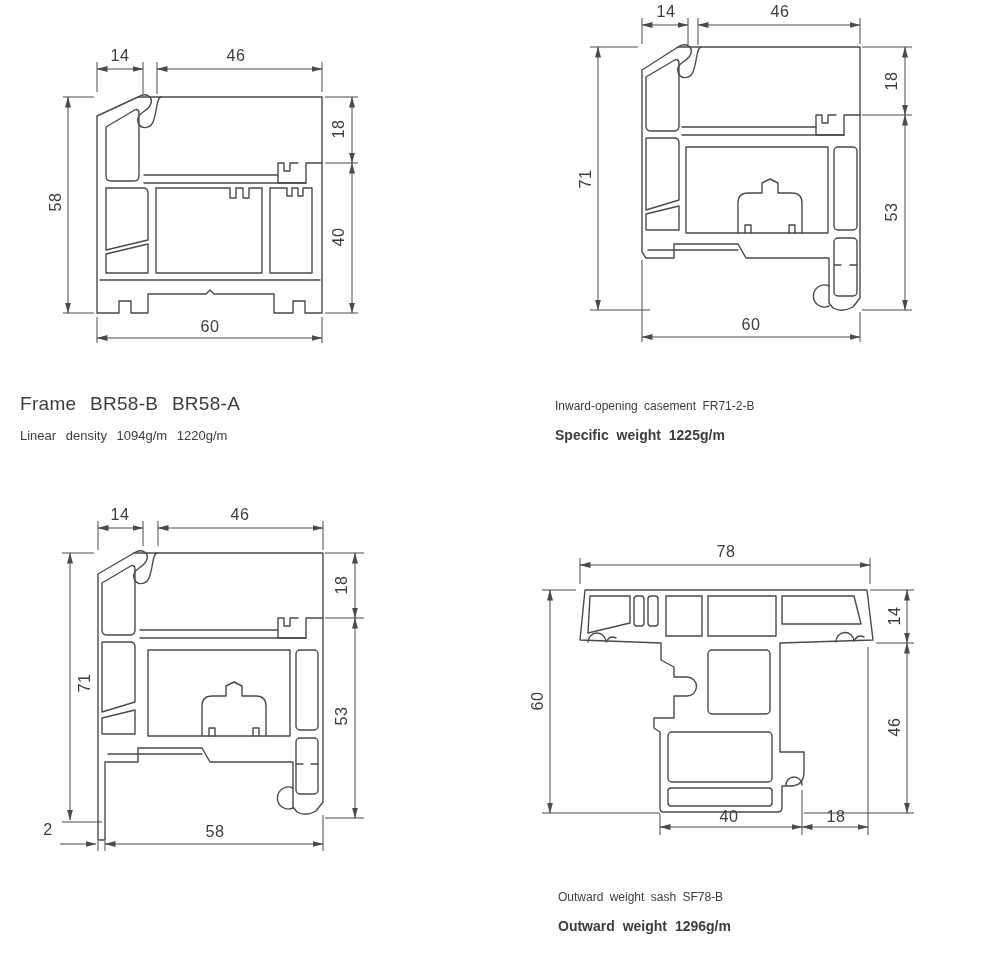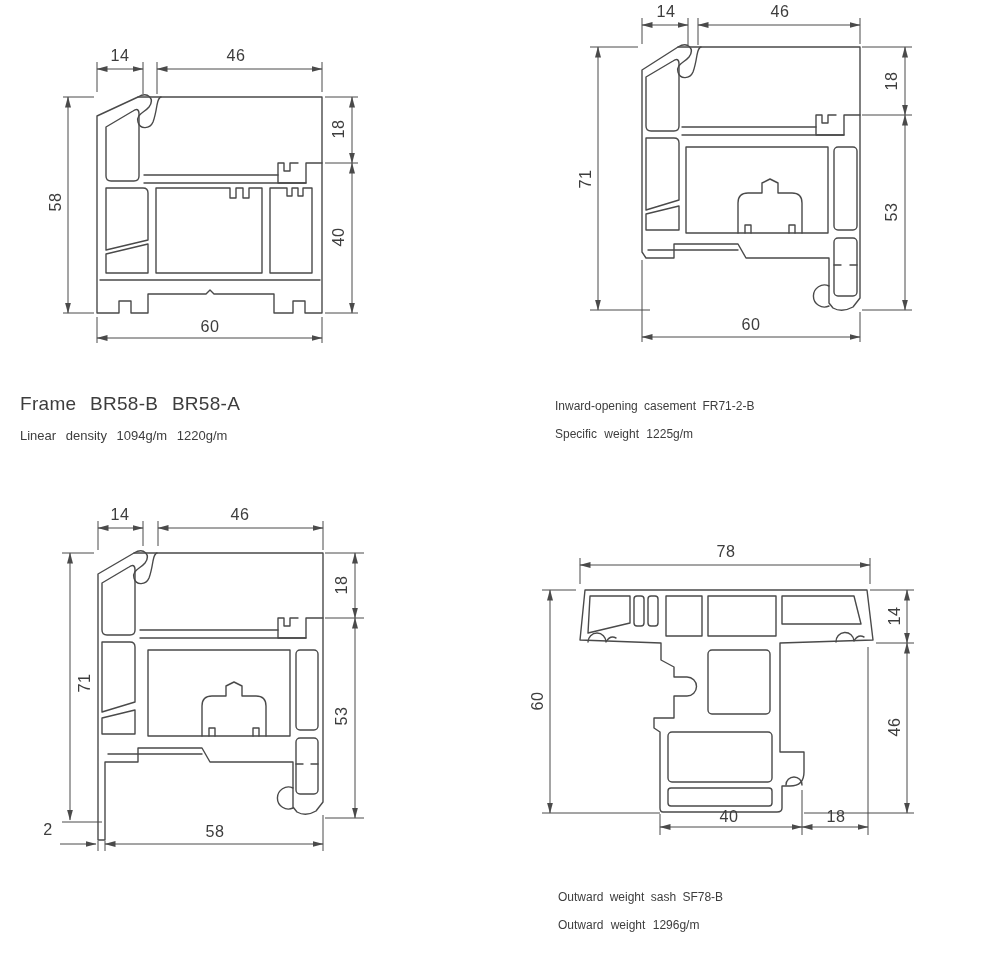--- a/index.html
+++ b/index.html
@@ -16,21 +16,21 @@
     white-space:nowrap;
     line-height:1;
   }
   .dim.v{transform:translate(-50%,-50%) rotate(-90deg) scaleX(.95);}
   .cap{position:absolute;text-align:left;color:#3d3d3d;margin-top:12px;}
   .cap p{margin:0;line-height:1;}
   .cap .l1{margin-bottom:16px;}
   .cap-frame .l1{font-size:19px;word-spacing:8px;letter-spacing:.3px;}
   .cap-frame .l2{font-size:13px;word-spacing:6px;}
   .cap-sm .l1{font-size:12px;word-spacing:3px;}
-  .cap-sm .l2{font-size:12px;word-spacing:4px;}
+  .cap-sm .l2{font-size:14px;word-spacing:4px;font-weight:bold;}
   path,rect,line{vector-effect:non-scaling-stroke;}
   .p{stroke:#4a4a4a;stroke-width:1.4;fill:none;stroke-linejoin:round;stroke-linecap:round;}
   .d{stroke:#4a4a4a;stroke-width:1;fill:none;}
 </style>
 </head>
 <body>
 
 <div class="page">
 
   <section class="quad" style="left:40px;top:30px;width:350px;height:330px">

